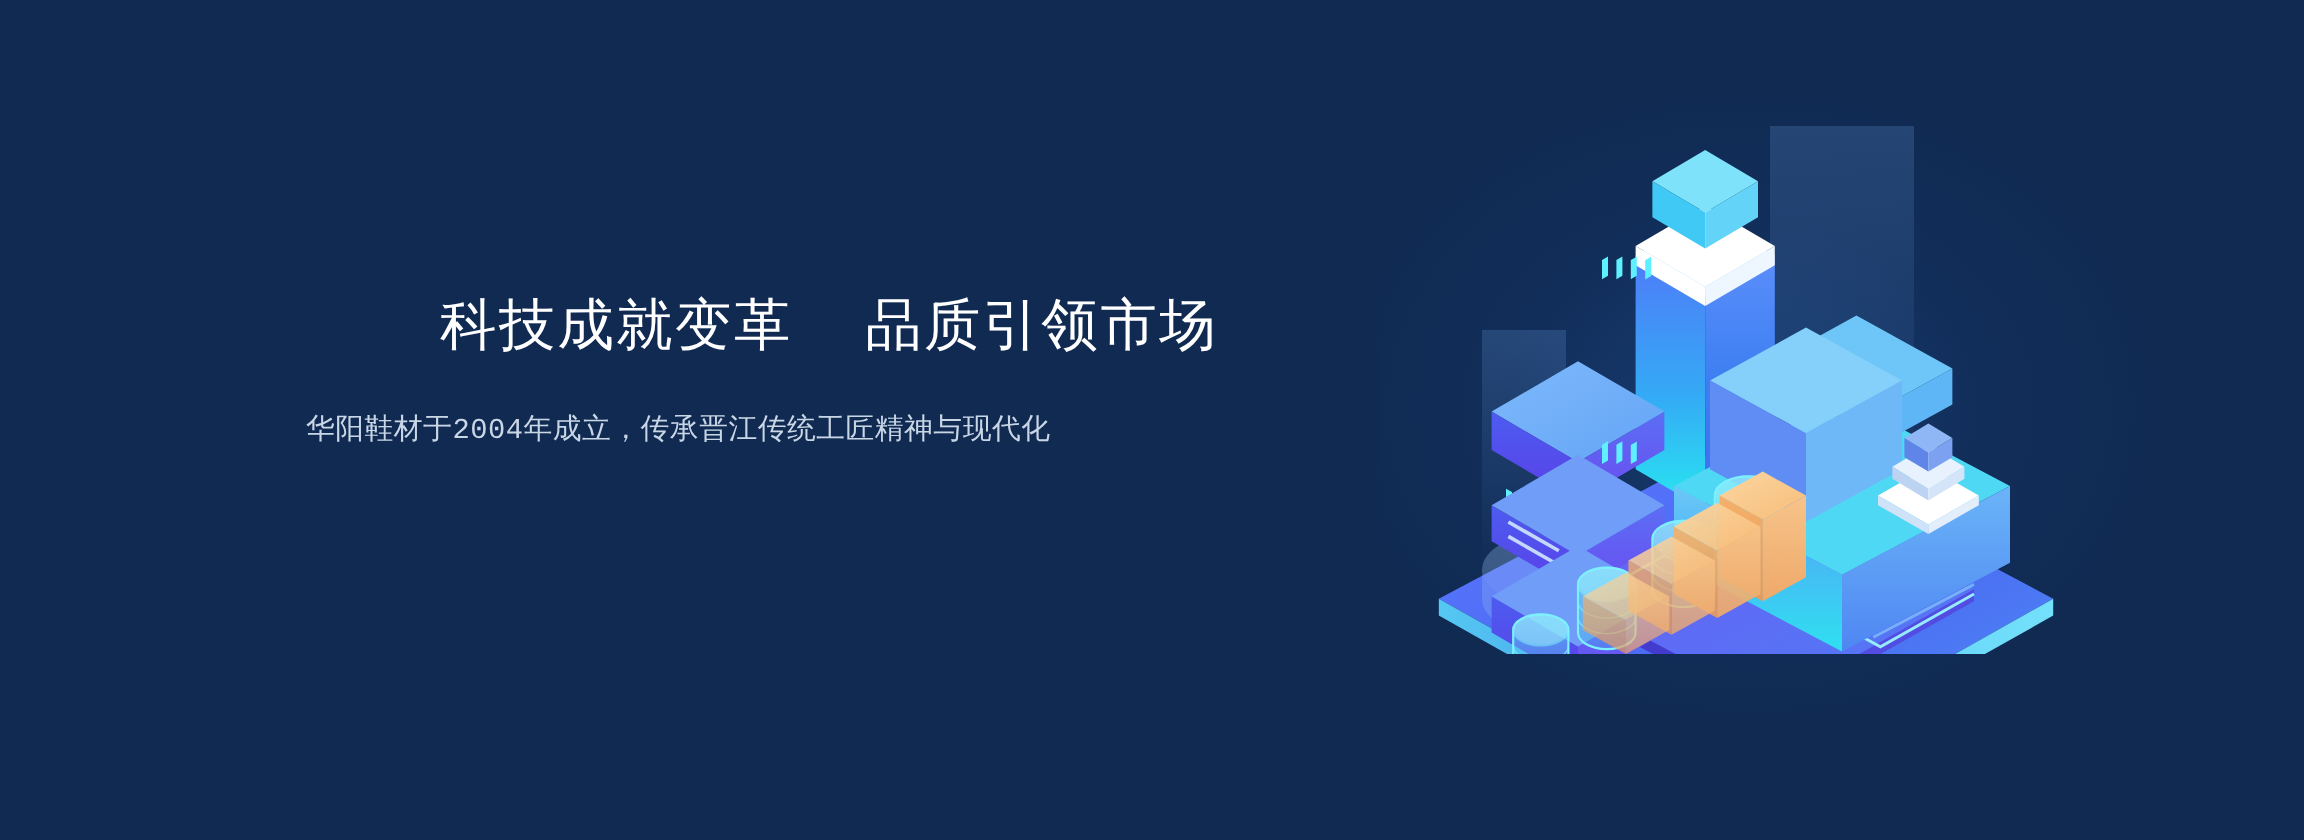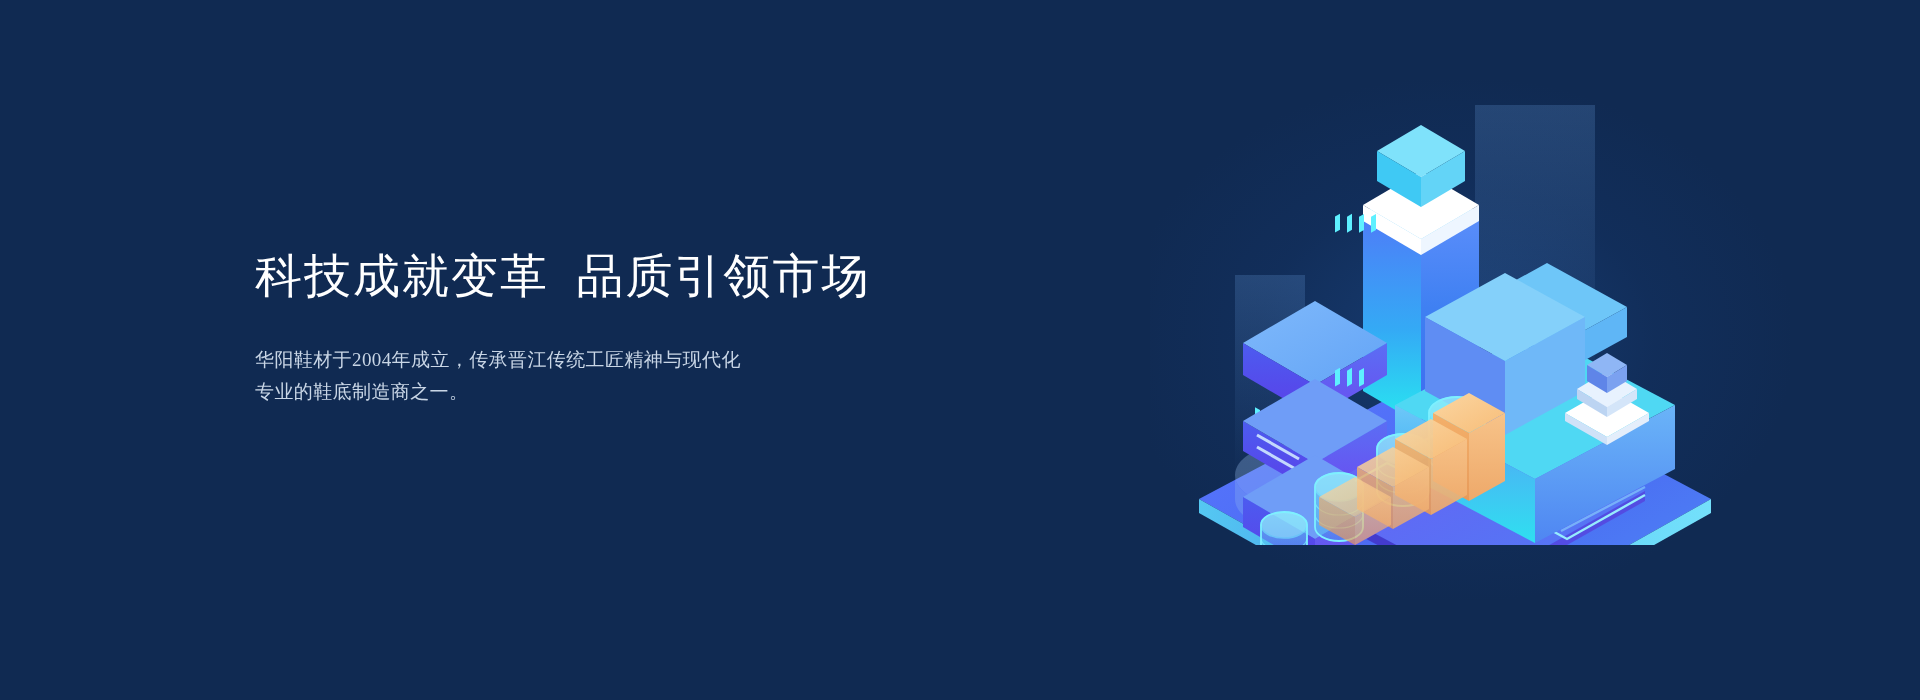--- a/index.html
+++ b/index.html
@@ -6,21 +6,22 @@
     margin: 0;
     padding: 0;
     background: #0f2a52;
   }
   #stage {
     position: relative;
     width: 1920px;
     height: 700px;
     overflow: hidden;
     background: #102a52;
-    font-family: Liberation Serif, serif;
+    font-family: Liberation Mono, monospace;
+    text-align: right;
   }
   
   #ambient-glow {
     position: absolute;
     left: 1150px;
     top: 80px;
     width: 640px;
     height: 520px;
     background: radial-gradient(ellipse at 48% 50%,
                 rgba(44, 110, 200, 0.28) 0%,
@@ -40,21 +41,21 @@
     color: #ffffff;
     font-size: 47px;
     line-height: 1.28;
     font-weight: 400;
     letter-spacing: 2px;
     white-space: pre;
     margin: 0 0 38px 0;
   }
   #subcopy {
     color: #c9d6e6;
-    font-size: 19px;
+    font-size: 24px;
     line-height: 32px;
     letter-spacing: 0.4px;
     margin: 0;
     max-width: 510px;
   }
   #subcopy .line { display: block; white-space: pre; }
 
   
   #illustration {
     position: absolute;
@@ -69,21 +70,20 @@
 <body>
 
 <div id="stage">
 
   <div id="ambient-glow"></div>
 
   <div id="text-block">
     <h1 id="headline">科技成就变革  品质引领市场</h1>
     <p id="subcopy">
       <span class="line">华阳鞋材于2004年成立，传承晋江传统工匠精神与现代化</span>
-      <span class="line">专业的鞋底制造商之一。</span>
     </p>
   </div>
 
   <div id="illustration">
     <svg viewBox="0 0 560 450" xmlns="http://www.w3.org/2000/svg">
       <defs>
         <linearGradient id="gPlatTop" x1="0" y1="0" x2="1" y2="1">
           <stop offset="0%" stop-color="#5a78ff"></stop>
           <stop offset="55%" stop-color="#4a6af2"></stop>
           <stop offset="100%" stop-color="#4f8df7"></stop>

